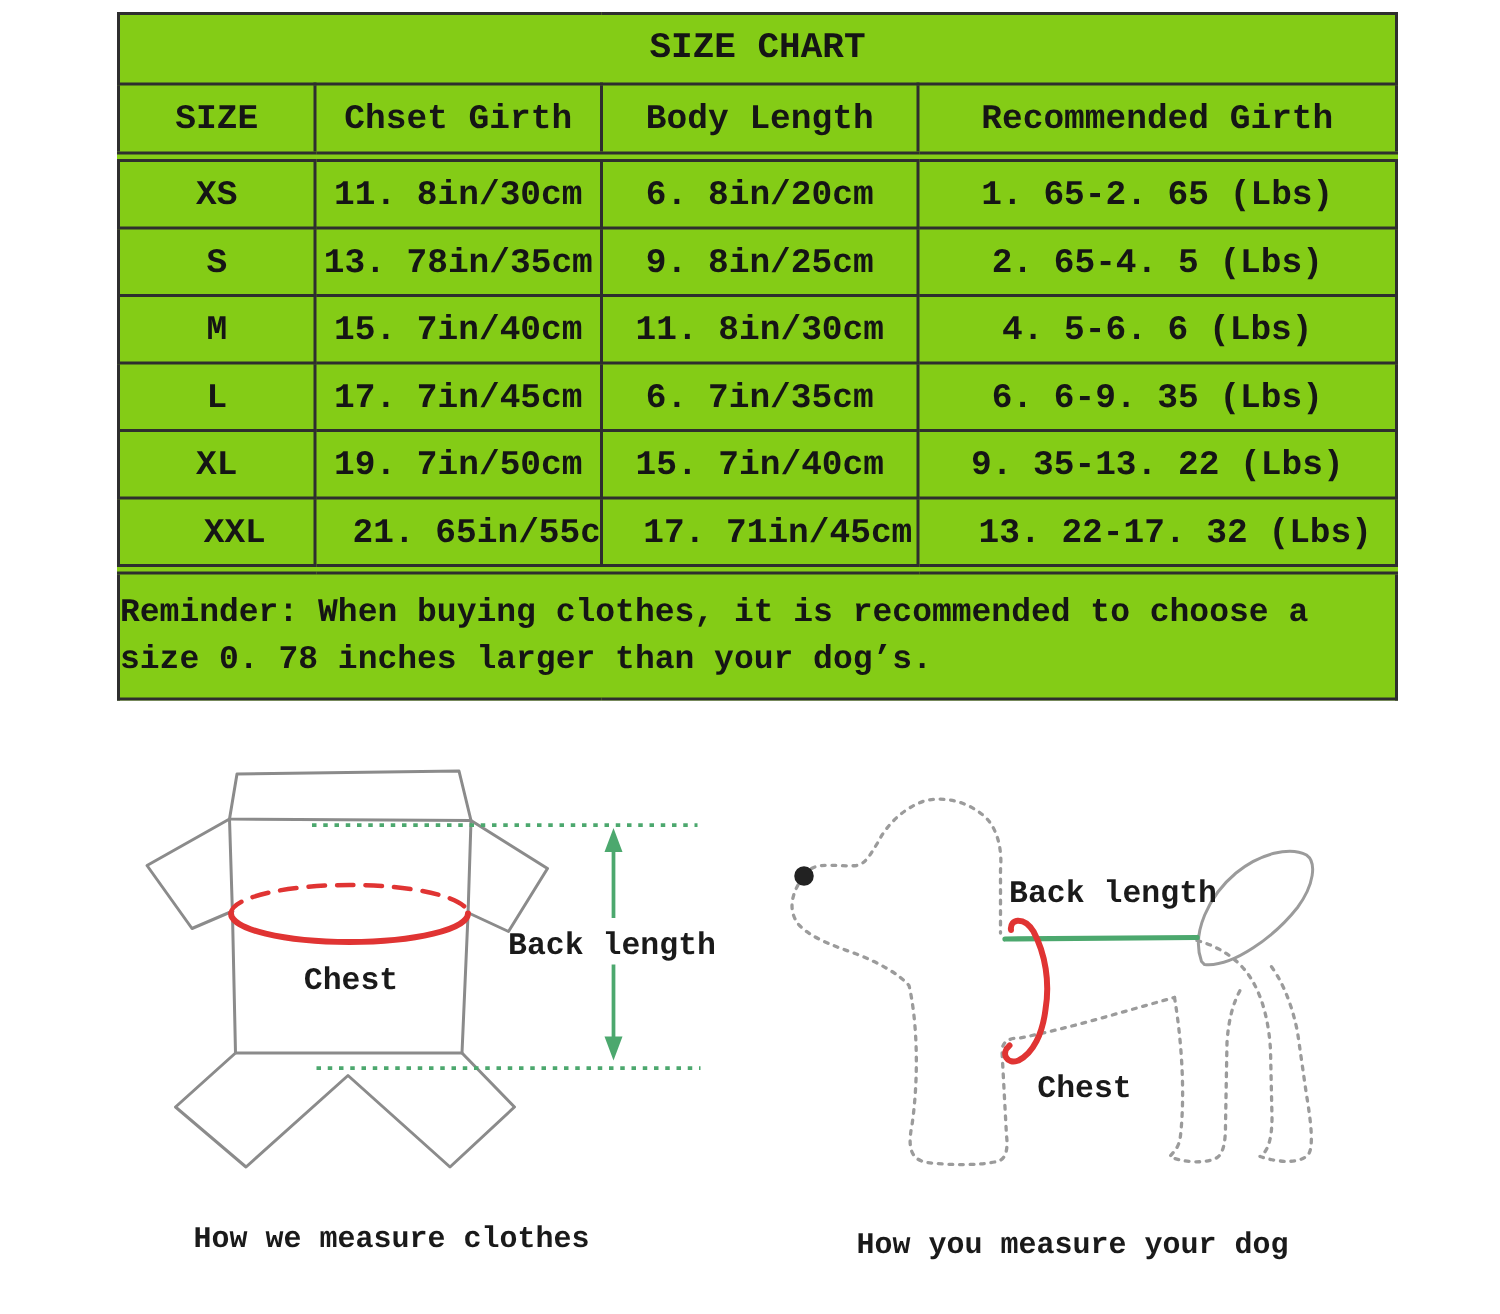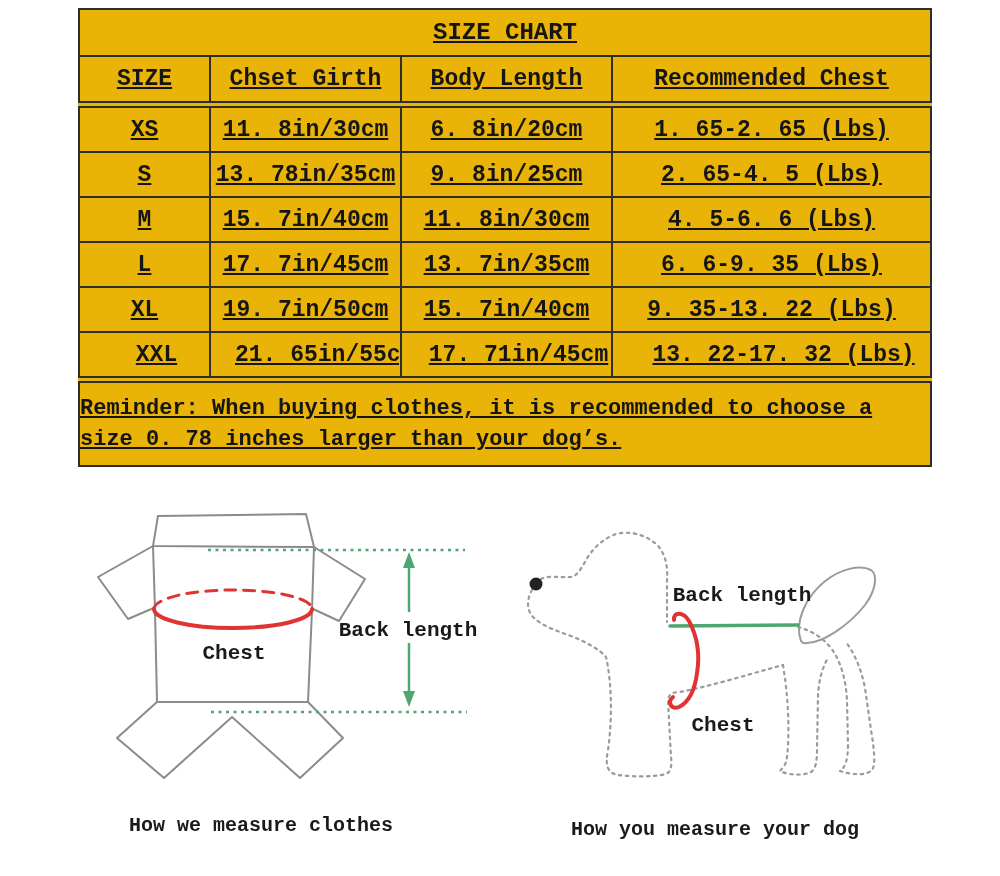--- a/index.html
+++ b/index.html
@@ -2,22 +2,22 @@
 <html><head>
 <meta charset="utf-8">
 <style>
   html,body{margin:0;padding:0;background:#ffffff;}
   .page{
     position:relative;width:1000px;height:876px;background:#ffffff;overflow:hidden;
     font-family:"Liberation Mono","DejaVu Sans Mono",monospace;color:#151515;
   }
   table.size-chart{
     position:absolute;left:78px;top:8px;width:852px;
-    border-collapse:collapse;background:#eab308;
-    border:2px solid #2e2e2e;table-layout:fixed;text-decoration:underline;
+    border-collapse:collapse;background:#84cc16;
+    border:2px solid #2e2e2e;table-layout:fixed;
   }
   table.size-chart td{
     border:2px solid #2e2e2e;text-align:center;vertical-align:middle;
     font-size:23px;font-weight:bold;color:#151515;padding:0;
     letter-spacing:0px;white-space:nowrap;overflow:hidden;
   }
   tr.t-title td{height:45px;font-size:24px;}
   tr.t-head td{height:44px;border-bottom:7px double #2e2e2e;}
   tr.t-row td{height:43px;border-radius:10px;}
   tr.t-row-last td{border-bottom:7px double #2e2e2e;padding-left:24px;}
@@ -44,21 +44,21 @@
         <col style="width:319px">
     </colgroup>
     <tbody>
       <tr class="t-title">
         <td colspan="4">SIZE CHART</td>
       </tr>
       <tr class="t-head">
         <td>SIZE</td>
         <td>Chset Girth</td>
         <td>Body Length</td>
-        <td>Recommended Chest</td>
+        <td>Recommended Girth</td>
       </tr>
       <tr class="t-row">
         <td>XS</td>
         <td>11. 8in/30cm</td>
         <td>6. 8in/20cm</td>
         <td>1. 65-2. 65 (Lbs)</td>
       </tr>
       <tr class="t-row">
         <td>S</td>
         <td>13. 78in/35cm</td>
@@ -67,21 +67,21 @@
       </tr>
       <tr class="t-row">
         <td>M</td>
         <td>15. 7in/40cm</td>
         <td>11. 8in/30cm</td>
         <td>4. 5-6. 6 (Lbs)</td>
       </tr>
       <tr class="t-row">
         <td>L</td>
         <td>17. 7in/45cm</td>
-        <td>13. 7in/35cm</td>
+        <td>6. 7in/35cm</td>
         <td>6. 6-9. 35 (Lbs)</td>
       </tr>
       <tr class="t-row">
         <td>XL</td>
         <td>19. 7in/50cm</td>
         <td>15. 7in/40cm</td>
         <td>9. 35-13. 22 (Lbs)</td>
       </tr>
       <tr class="t-row t-row-last">
         <td>XXL</td>

